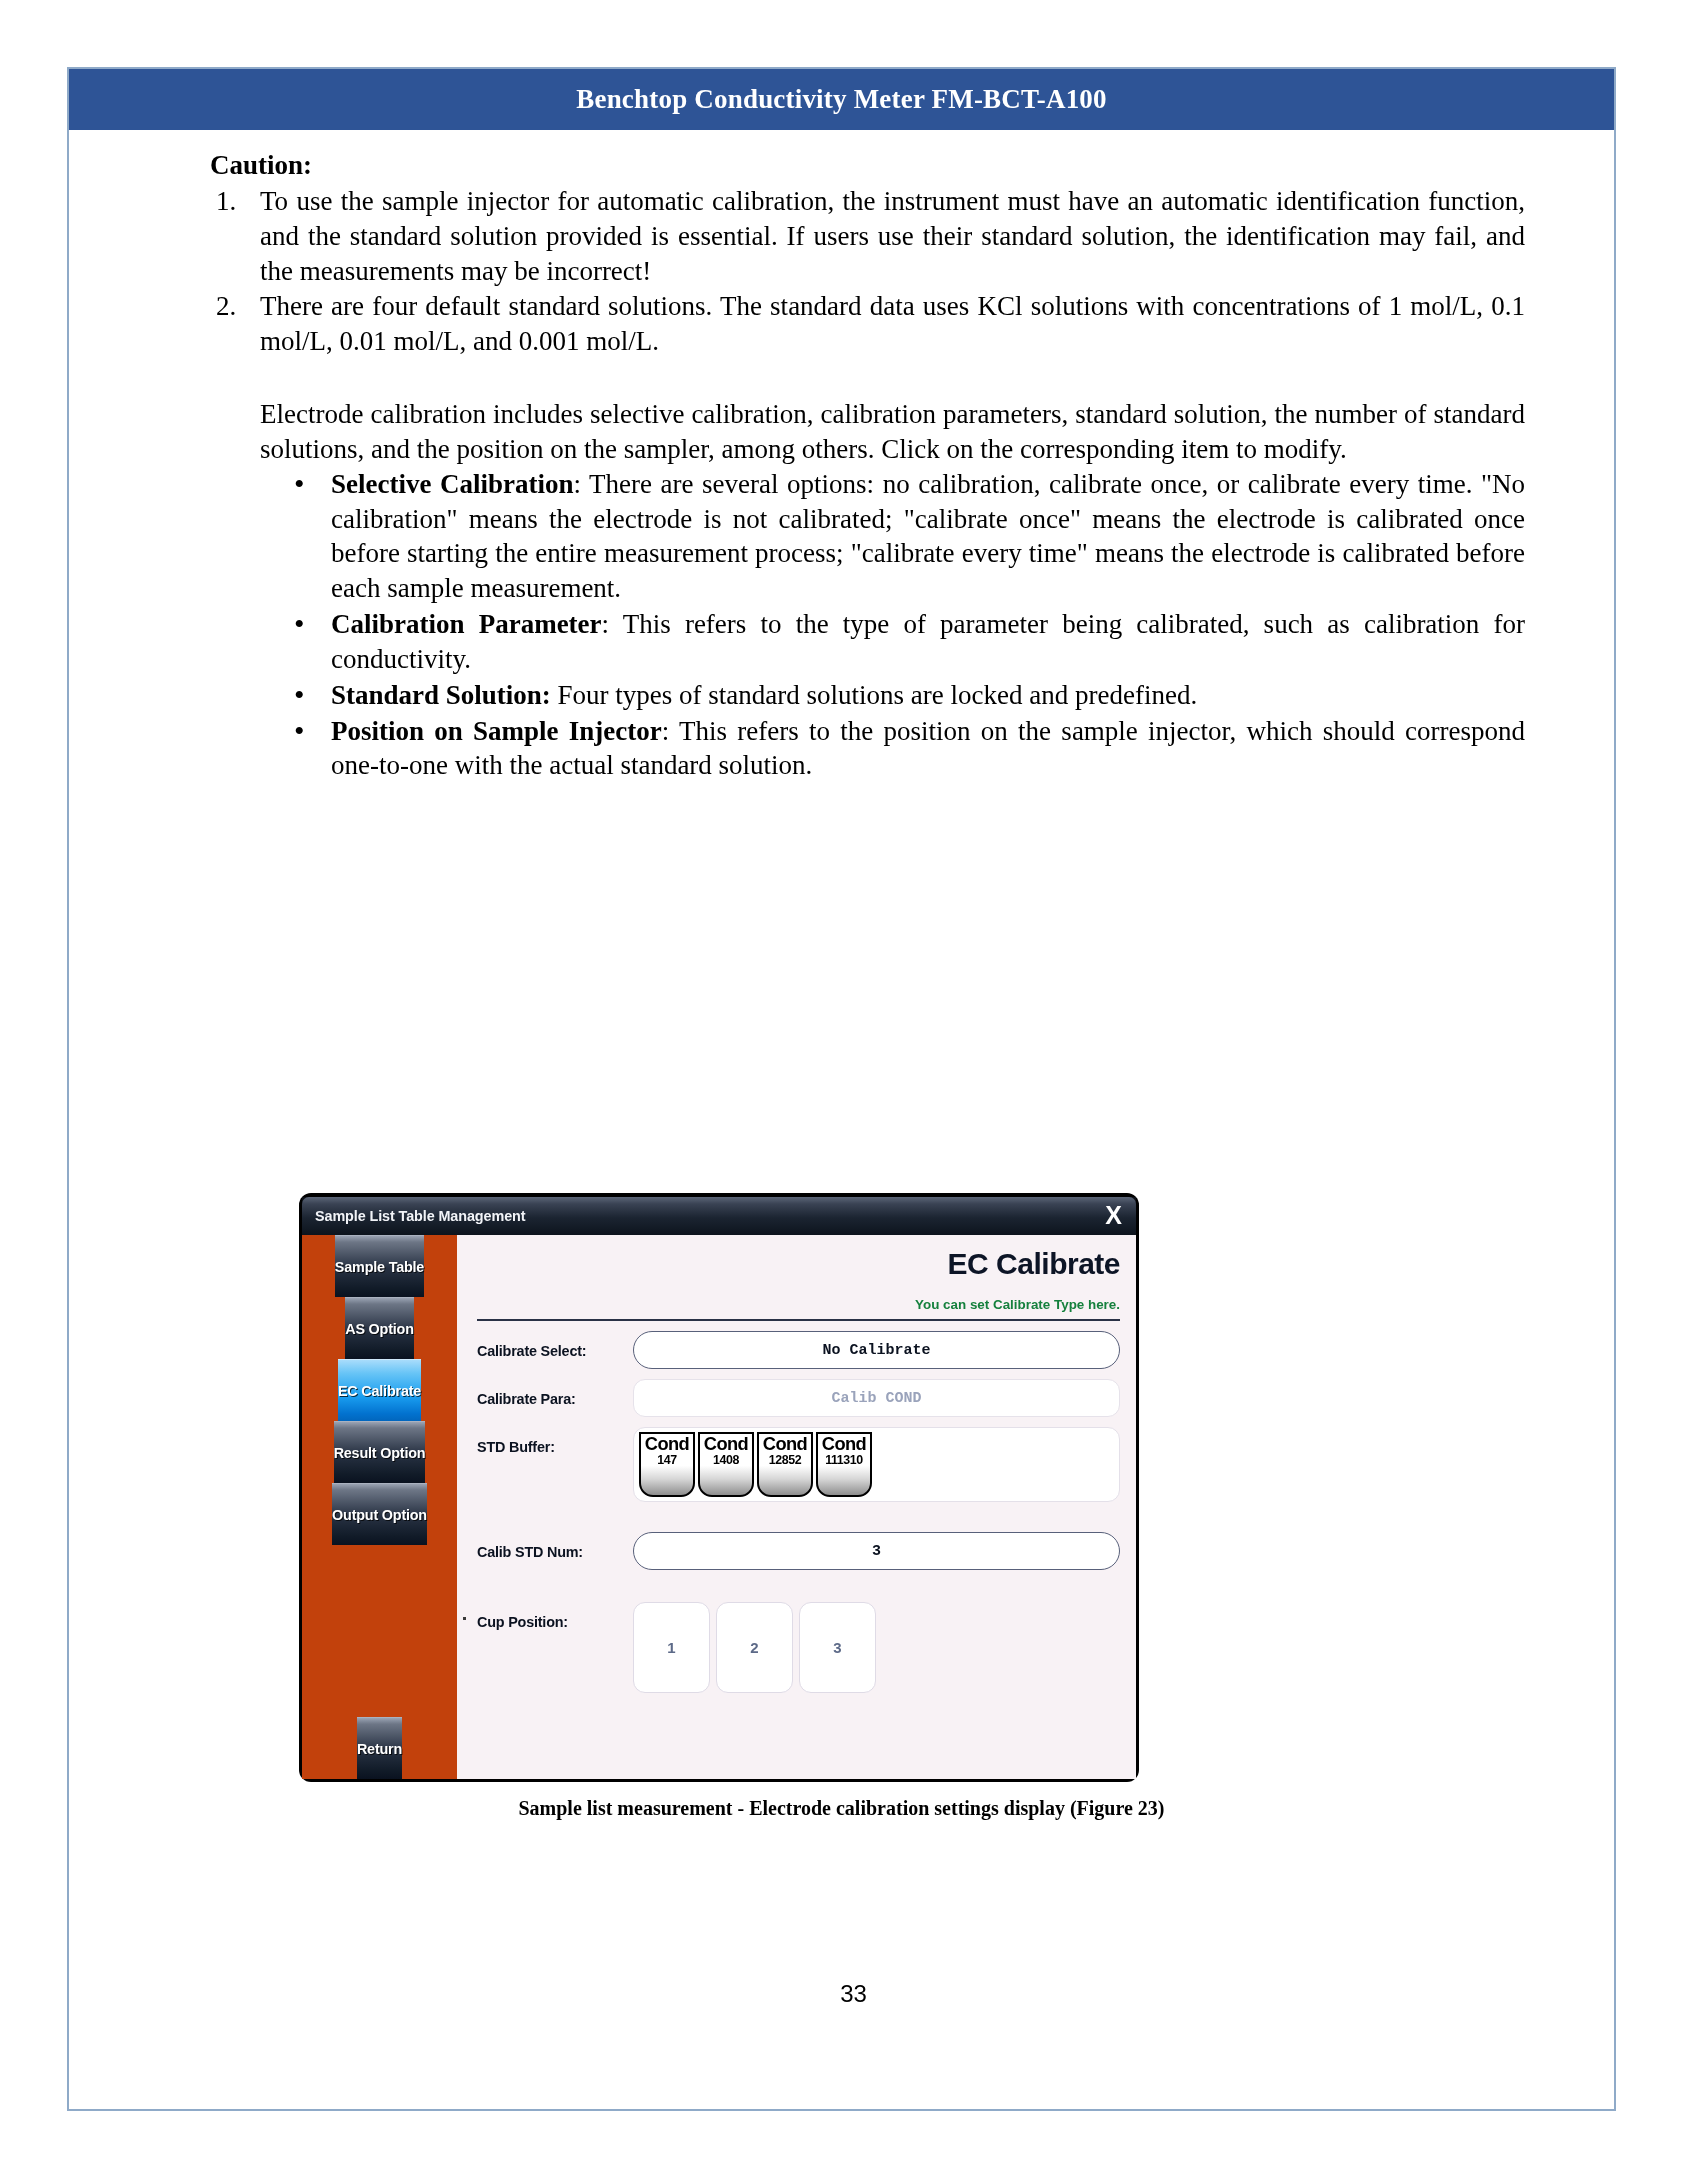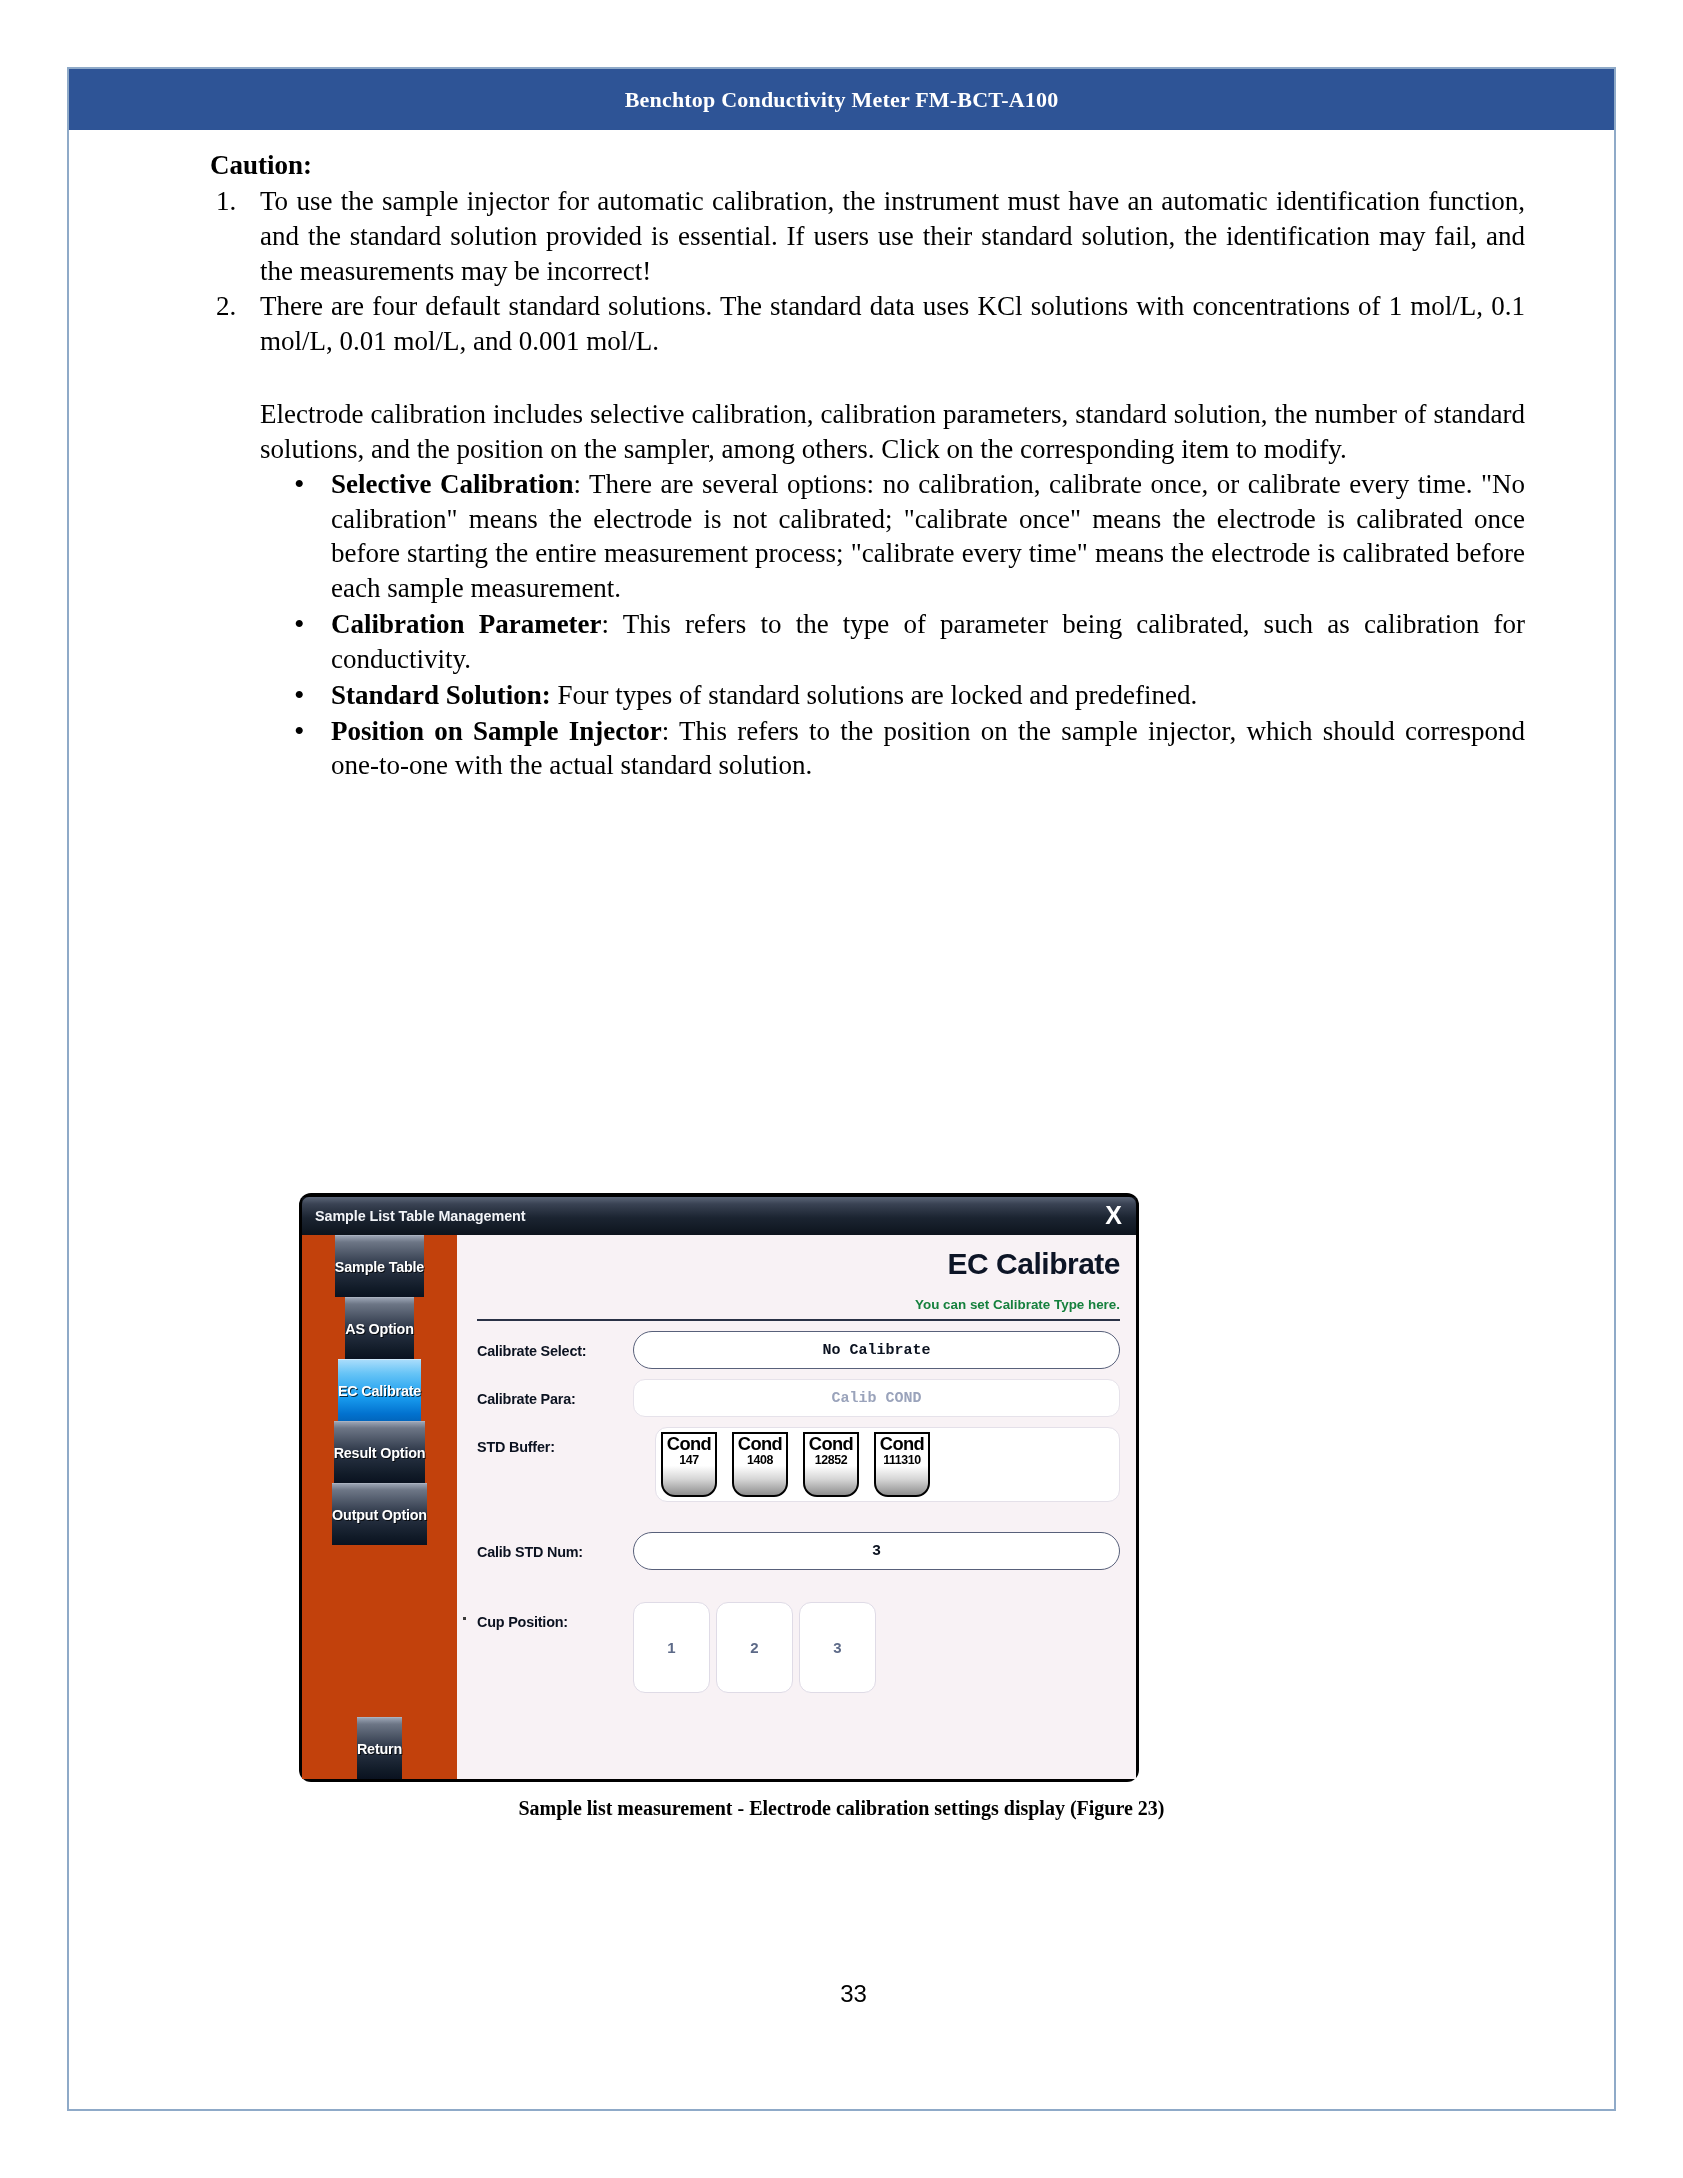--- a/index.html
+++ b/index.html
@@ -31,21 +31,21 @@
     background: #2e5496;
     display: flex;
     align-items: center;
     justify-content: center;
   }
 
   .title-bar-text {
     color: #ffffff;
     font-family: "Liberation Serif", serif;
     font-weight: bold;
-    font-size: 22px;
+    font-size: 27px;
     letter-spacing: 0.2px;
   }
 
   
   .doc-body {
     position: absolute;
     left: 0;
     top: 61px;
     width: 100%;
     height: calc(100% - 61px);
@@ -293,22 +293,21 @@
 
   .buffer-box {
     flex: 1 1 auto;
     min-height: 75px;
     background: #ffffff;
     border: 1.4px solid #e4e0e9;
     border-radius: 12px;
     display: flex;
     align-items: flex-start;
     padding: 4px 6px 4px 5px;
-    gap: 15px;
-    margin-left: 22px;
+    gap: 3px;
   }
 
   .beaker {
     width: 56px;
     height: 65px;
     background: linear-gradient(to bottom, #ffffff 0%, #ffffff 52%, #d6d6d6 74%, #8e8e8e 100%);
     border: 2.2px solid #000000;
     border-top: 2.2px solid #000000;
     border-radius: 0 0 14px 14px;
     display: flex;

